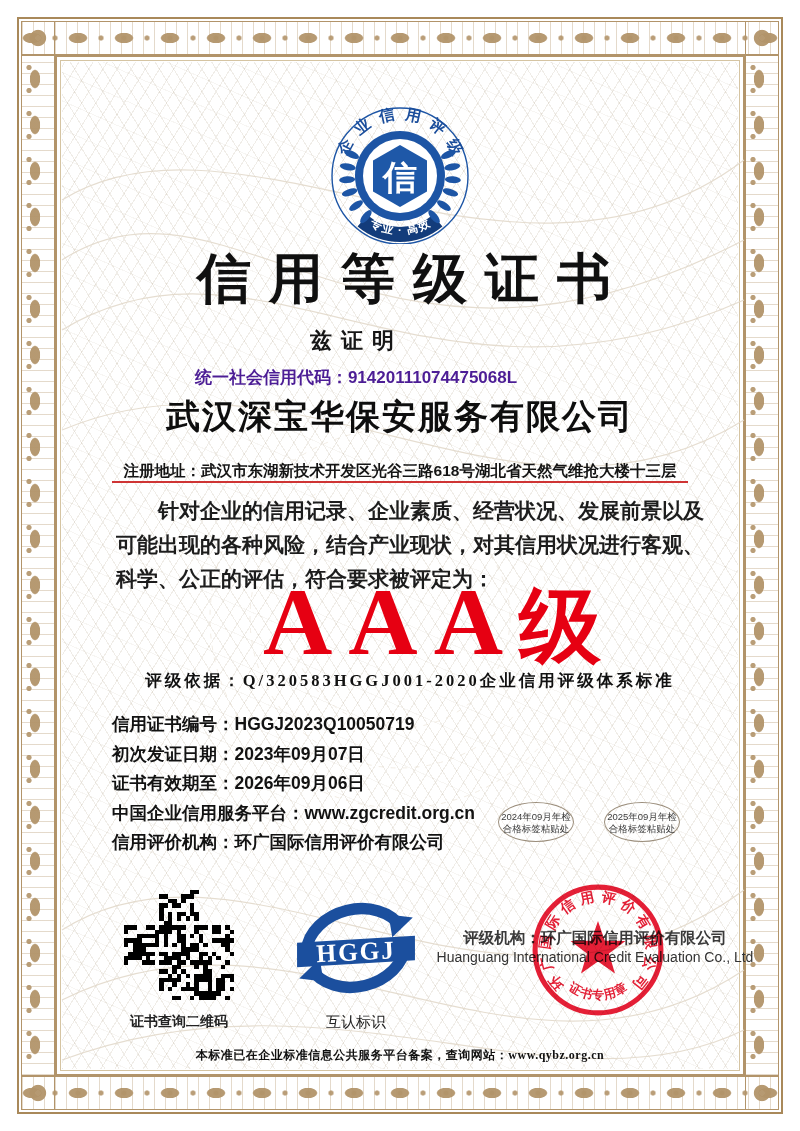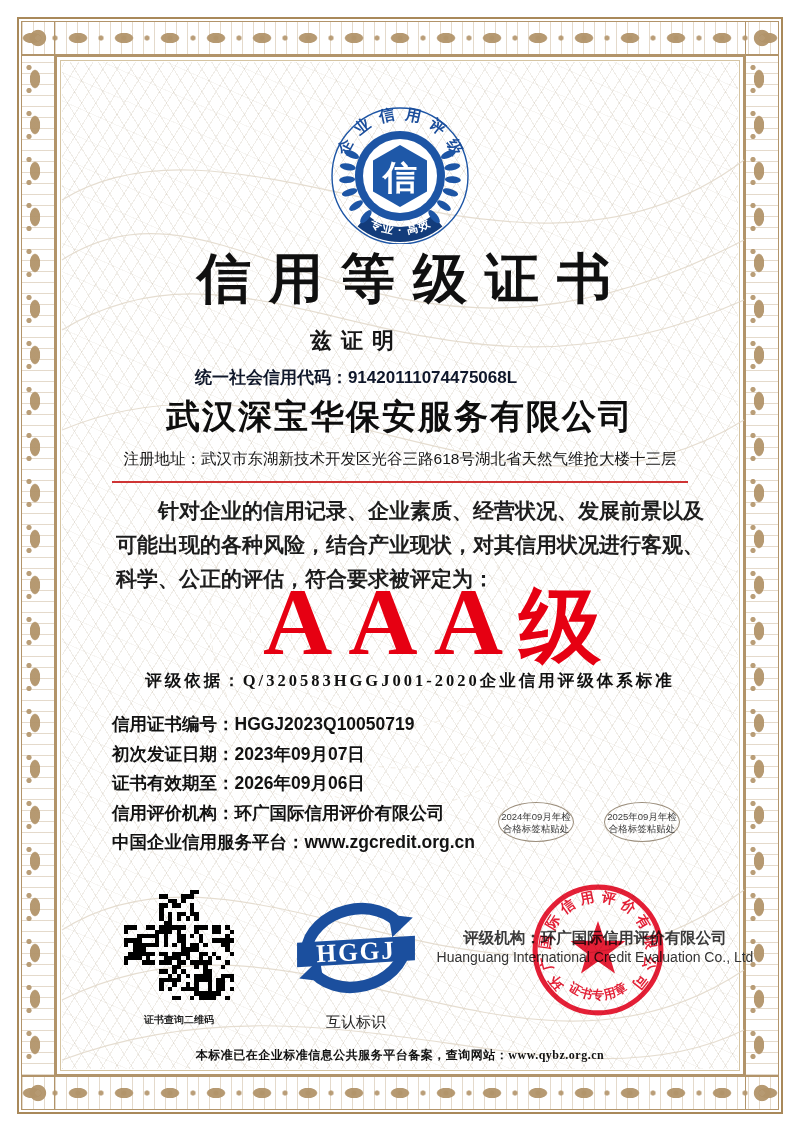--- a/index.html
+++ b/index.html
@@ -51,25 +51,25 @@
       repeating-linear-gradient(24deg, rgba(180,165,140,.10) 0 1px, transparent 1px 26px);}
   .guilloche-svg{position:absolute;inset:0;pointer-events:none;}
 
   
   .logo{position:absolute;left:325px;top:104px;width:150px;height:140px;}
   .title{position:absolute;top:243px;left:0;width:800px;text-align:center;
     font-size:54px;font-weight:900;letter-spacing:18px;text-indent:18px;color:#101010;padding-left:8px;}
   .subtitle{position:absolute;top:326px;left:0;width:704px;text-align:center;
     font-size:22px;font-weight:700;letter-spacing:9px;text-indent:9px;color:#161616;}
   .code-line{position:absolute;top:366px;left:0;width:712px;text-align:center;
-    font-size:17px;font-weight:700;color:#0f172a;}
+    font-size:17px;font-weight:700;color:#4c1d95;}
   .company{position:absolute;top:394px;left:0;width:800px;text-align:center;
     font-size:34px;font-weight:800;letter-spacing:2px;color:#0e0e0e;}
-  .address{position:absolute;top:449px;left:0;width:800px;text-align:center;
-    font-size:15.5px;font-weight:400;color:#141414;}
+  .address{position:absolute;top:461px;left:0;width:800px;text-align:center;
+    font-size:15.5px;font-weight:700;color:#141414;}
   .red-divider{position:absolute;top:481px;left:112px;width:576px;height:2px;
     background:var(--divider-red);}
   .statement{position:absolute;top:494px;left:96px;width:608px;
     font-size:21px;line-height:34px;font-weight:600;text-indent:2em;color:#1d1d1d;margin-left:20px;}
   .rating{position:absolute;top:566px;left:0;width:800px;text-align:center;
     color:var(--red);font-family:"Liberation Serif","DejaVu Serif",serif;font-weight:700;margin-left:32px;}
   .rating .letters{font-size:96px;letter-spacing:16px;}
   .rating .suffix{font-size:82px;letter-spacing:0;font-weight:800;
     font-family:"Liberation Serif","DejaVu Serif",serif;}
   .basis{position:absolute;top:670px;left:0;width:800px;text-align:center;
@@ -78,21 +78,21 @@
   .details{position:absolute;top:710px;left:112px;}
   .detail-row{font-size:17.5px;font-weight:700;line-height:29.5px;color:#121212;}
   .detail-row .value{font-weight:700;}
   .badge{position:absolute;width:76px;height:40px;border:1px solid #9c8f7d;
     border-radius:50%;text-align:center;color:#3c3c3c;
     font-size:9.5px;line-height:12px;padding-top:8px;background:rgba(255,255,255,.25);}
   .badge-1{left:498px;top:802px;}
   .badge-2{left:604px;top:802px;}
   .qr{position:absolute;left:124px;top:890px;width:110px;height:110px;}
   .qr-caption{position:absolute;left:99px;top:1013px;width:160px;text-align:center;
-    font-size:10px;font-weight:700;color:#222;}
+    font-size:14px;font-weight:700;color:#222;}
   .hggj{position:absolute;left:290px;top:886px;width:132px;height:124px;}
   .hggj-caption{position:absolute;left:300px;top:1013px;width:112px;text-align:center;
     font-size:15px;font-weight:400;color:#222;}
   .agency{position:absolute;left:430px;top:928px;width:330px;text-align:center;z-index:1;}
   .agency-cn{font-size:15.5px;font-weight:700;color:#3a3a3a;}
   .agency-en{font-size:14px;font-weight:500;color:#333;}
   .seal{position:absolute;left:530px;top:882px;width:136px;height:136px;z-index:2;
     opacity:.88;mix-blend-mode:multiply;}
   .footer{position:absolute;top:1047px;left:61px;right:61px;text-align:center;
     font-family:"Liberation Serif","DejaVu Serif",serif;
@@ -175,22 +175,22 @@
   <p class="statement">针对企业的信用记录、企业素质、经营状况、发展前景以及可能出现的各种风险，结合产业现状，对其信用状况进行客观、科学、公正的评估，符合要求被评定为：</p>
   <div class="rating">
     <span class="letters">AAA</span><span class="suffix">级</span>
   </div>
   <div class="basis">评级依据：Q/320583HGGJ001-2020企业信用评级体系标准</div>
 
   <div class="details">
     <div class="detail-row"><span>信用证书编号：</span><span class="value">HGGJ2023Q10050719</span></div>
     <div class="detail-row"><span>初次发证日期：</span><span class="value">2023年09月07日</span></div>
     <div class="detail-row"><span>证书有效期至：</span><span class="value">2026年09月06日</span></div>
+    <div class="detail-row"><span>中国企业信用服务平台：</span><span class="value">www.zgcredit.org.cn</span></div>
     <div class="detail-row"><span>信用评价机构：</span><span class="value">环广国际信用评价有限公司</span></div>
-    <div class="detail-row"><span>中国企业信用服务平台：</span><span class="value">www.zgcredit.org.cn</span></div>
   </div>
 
   <div class="badge badge-1">
     <div>2024年09月年检</div>
     <div>合格标签粘贴处</div>
   </div>
   <div class="badge badge-2">
     <div>2025年09月年检</div>
     <div>合格标签粘贴处</div>
   </div>

